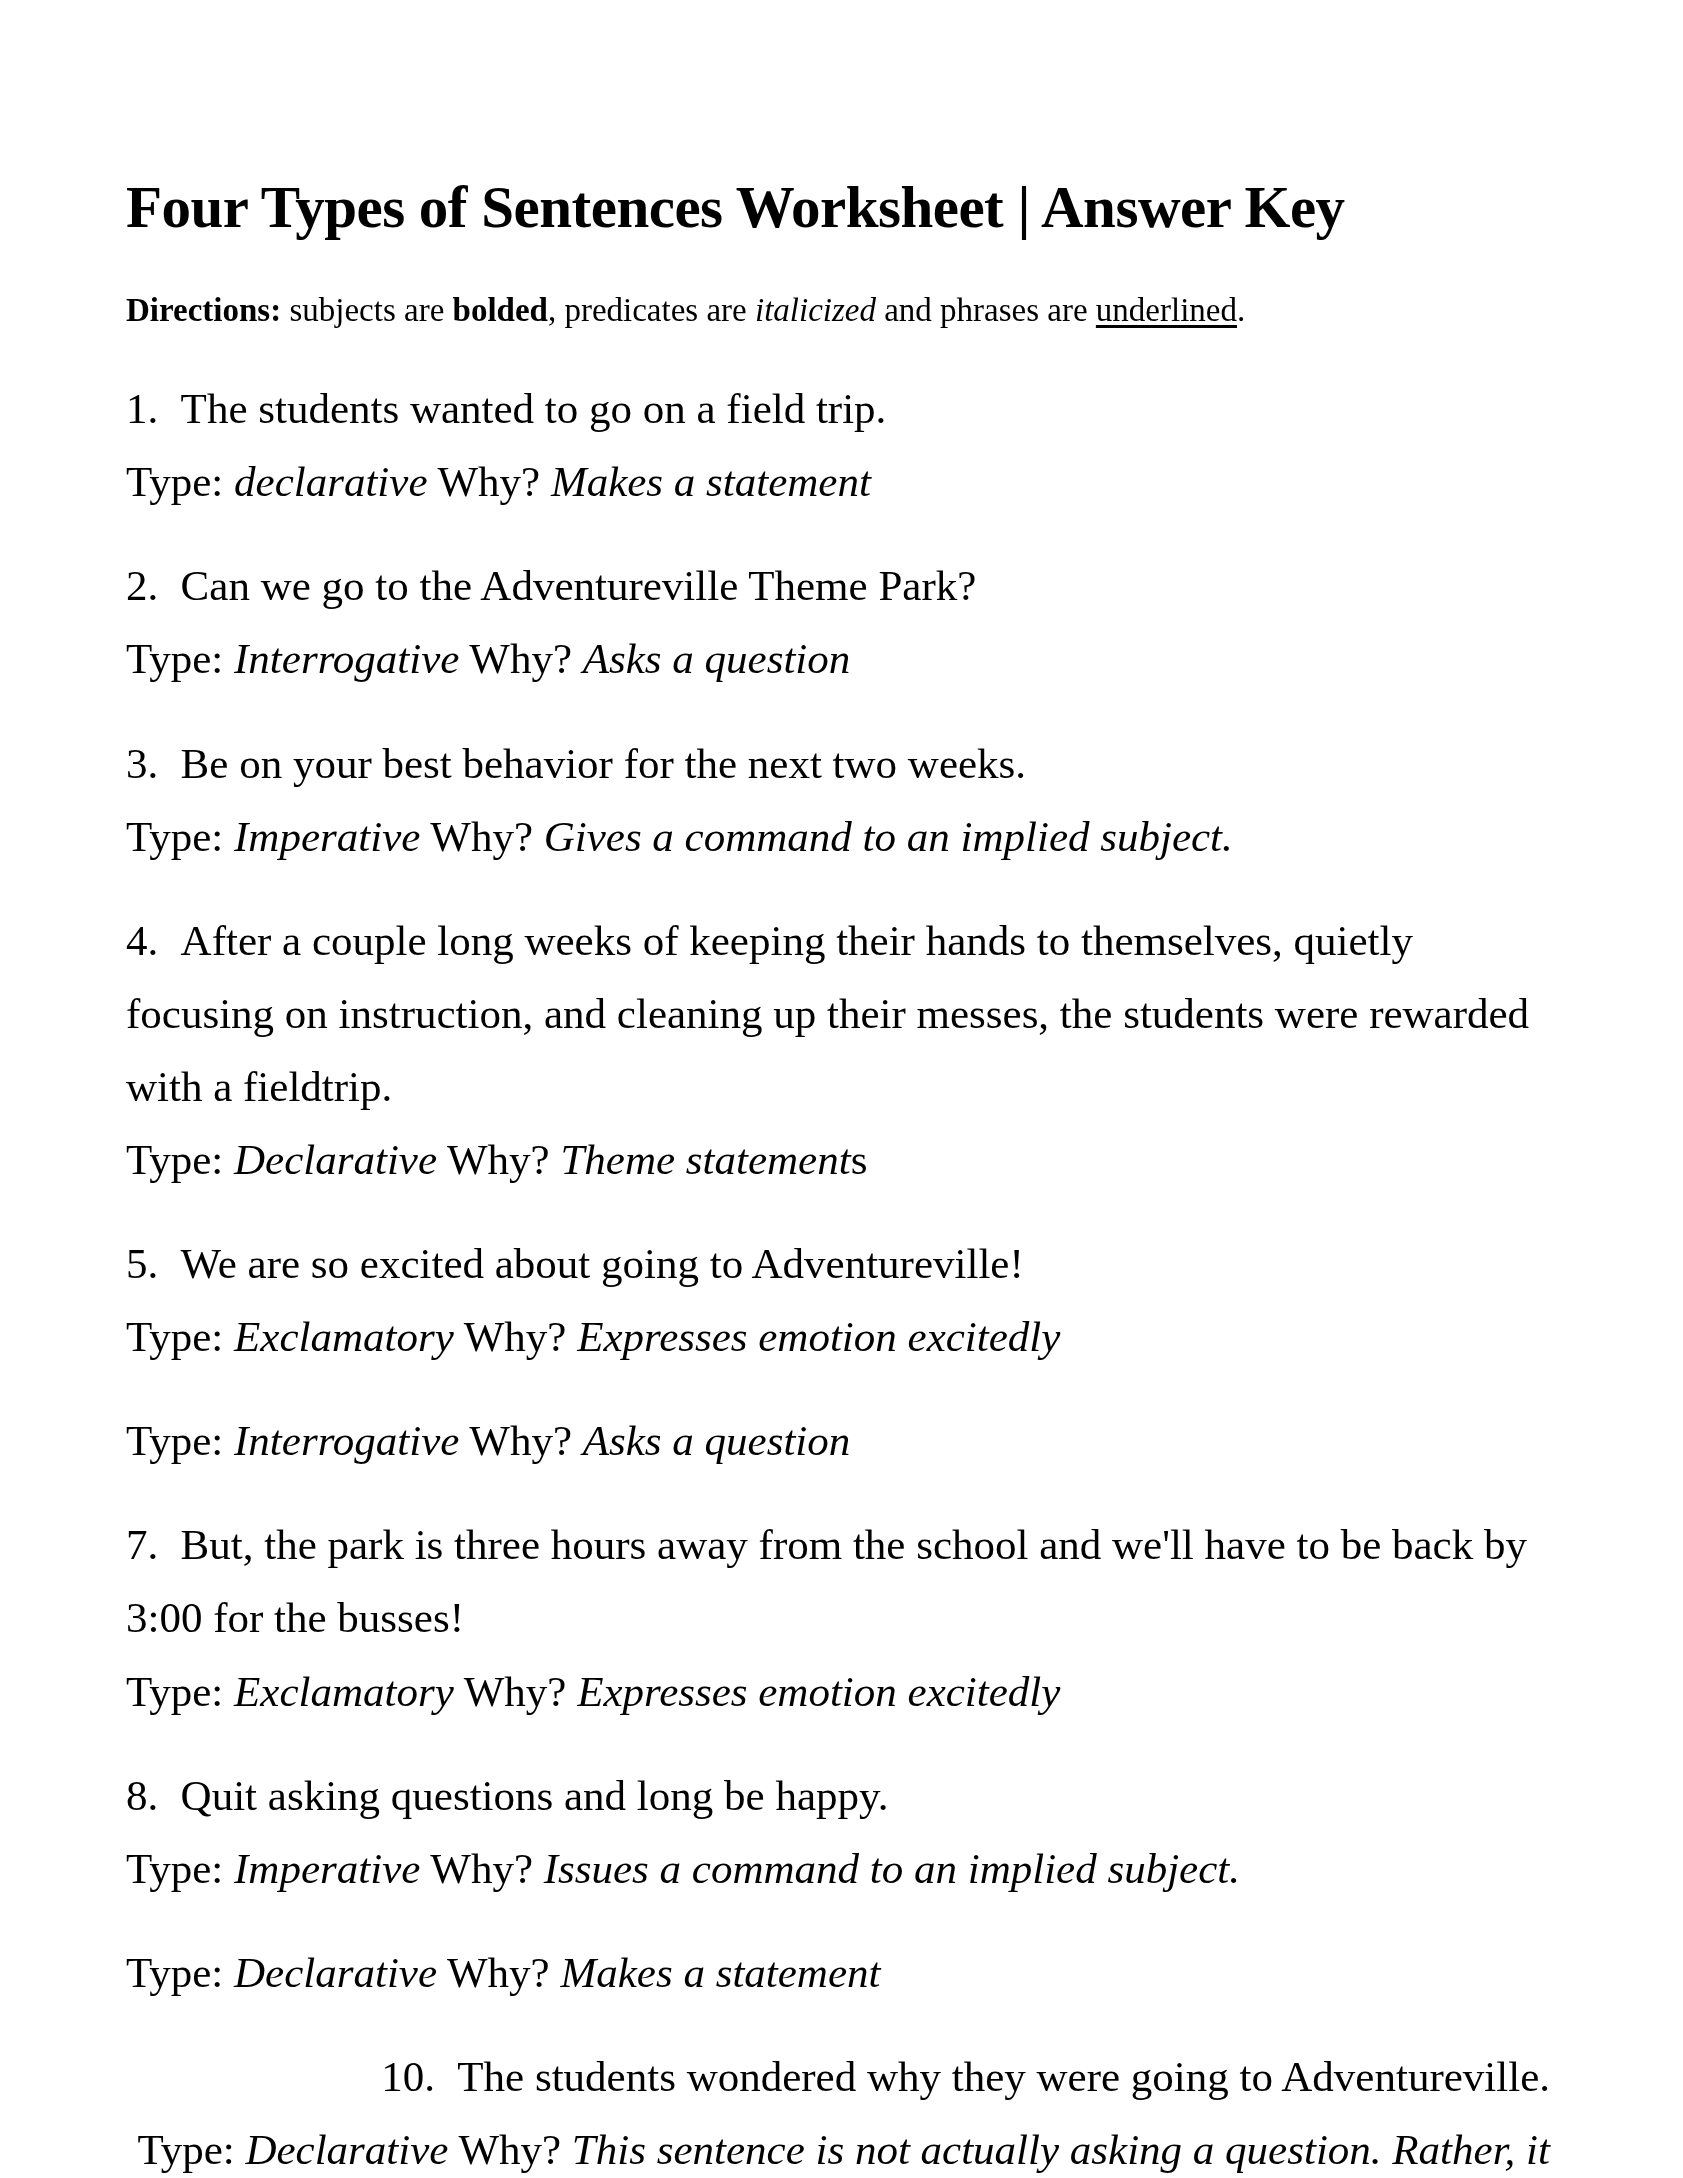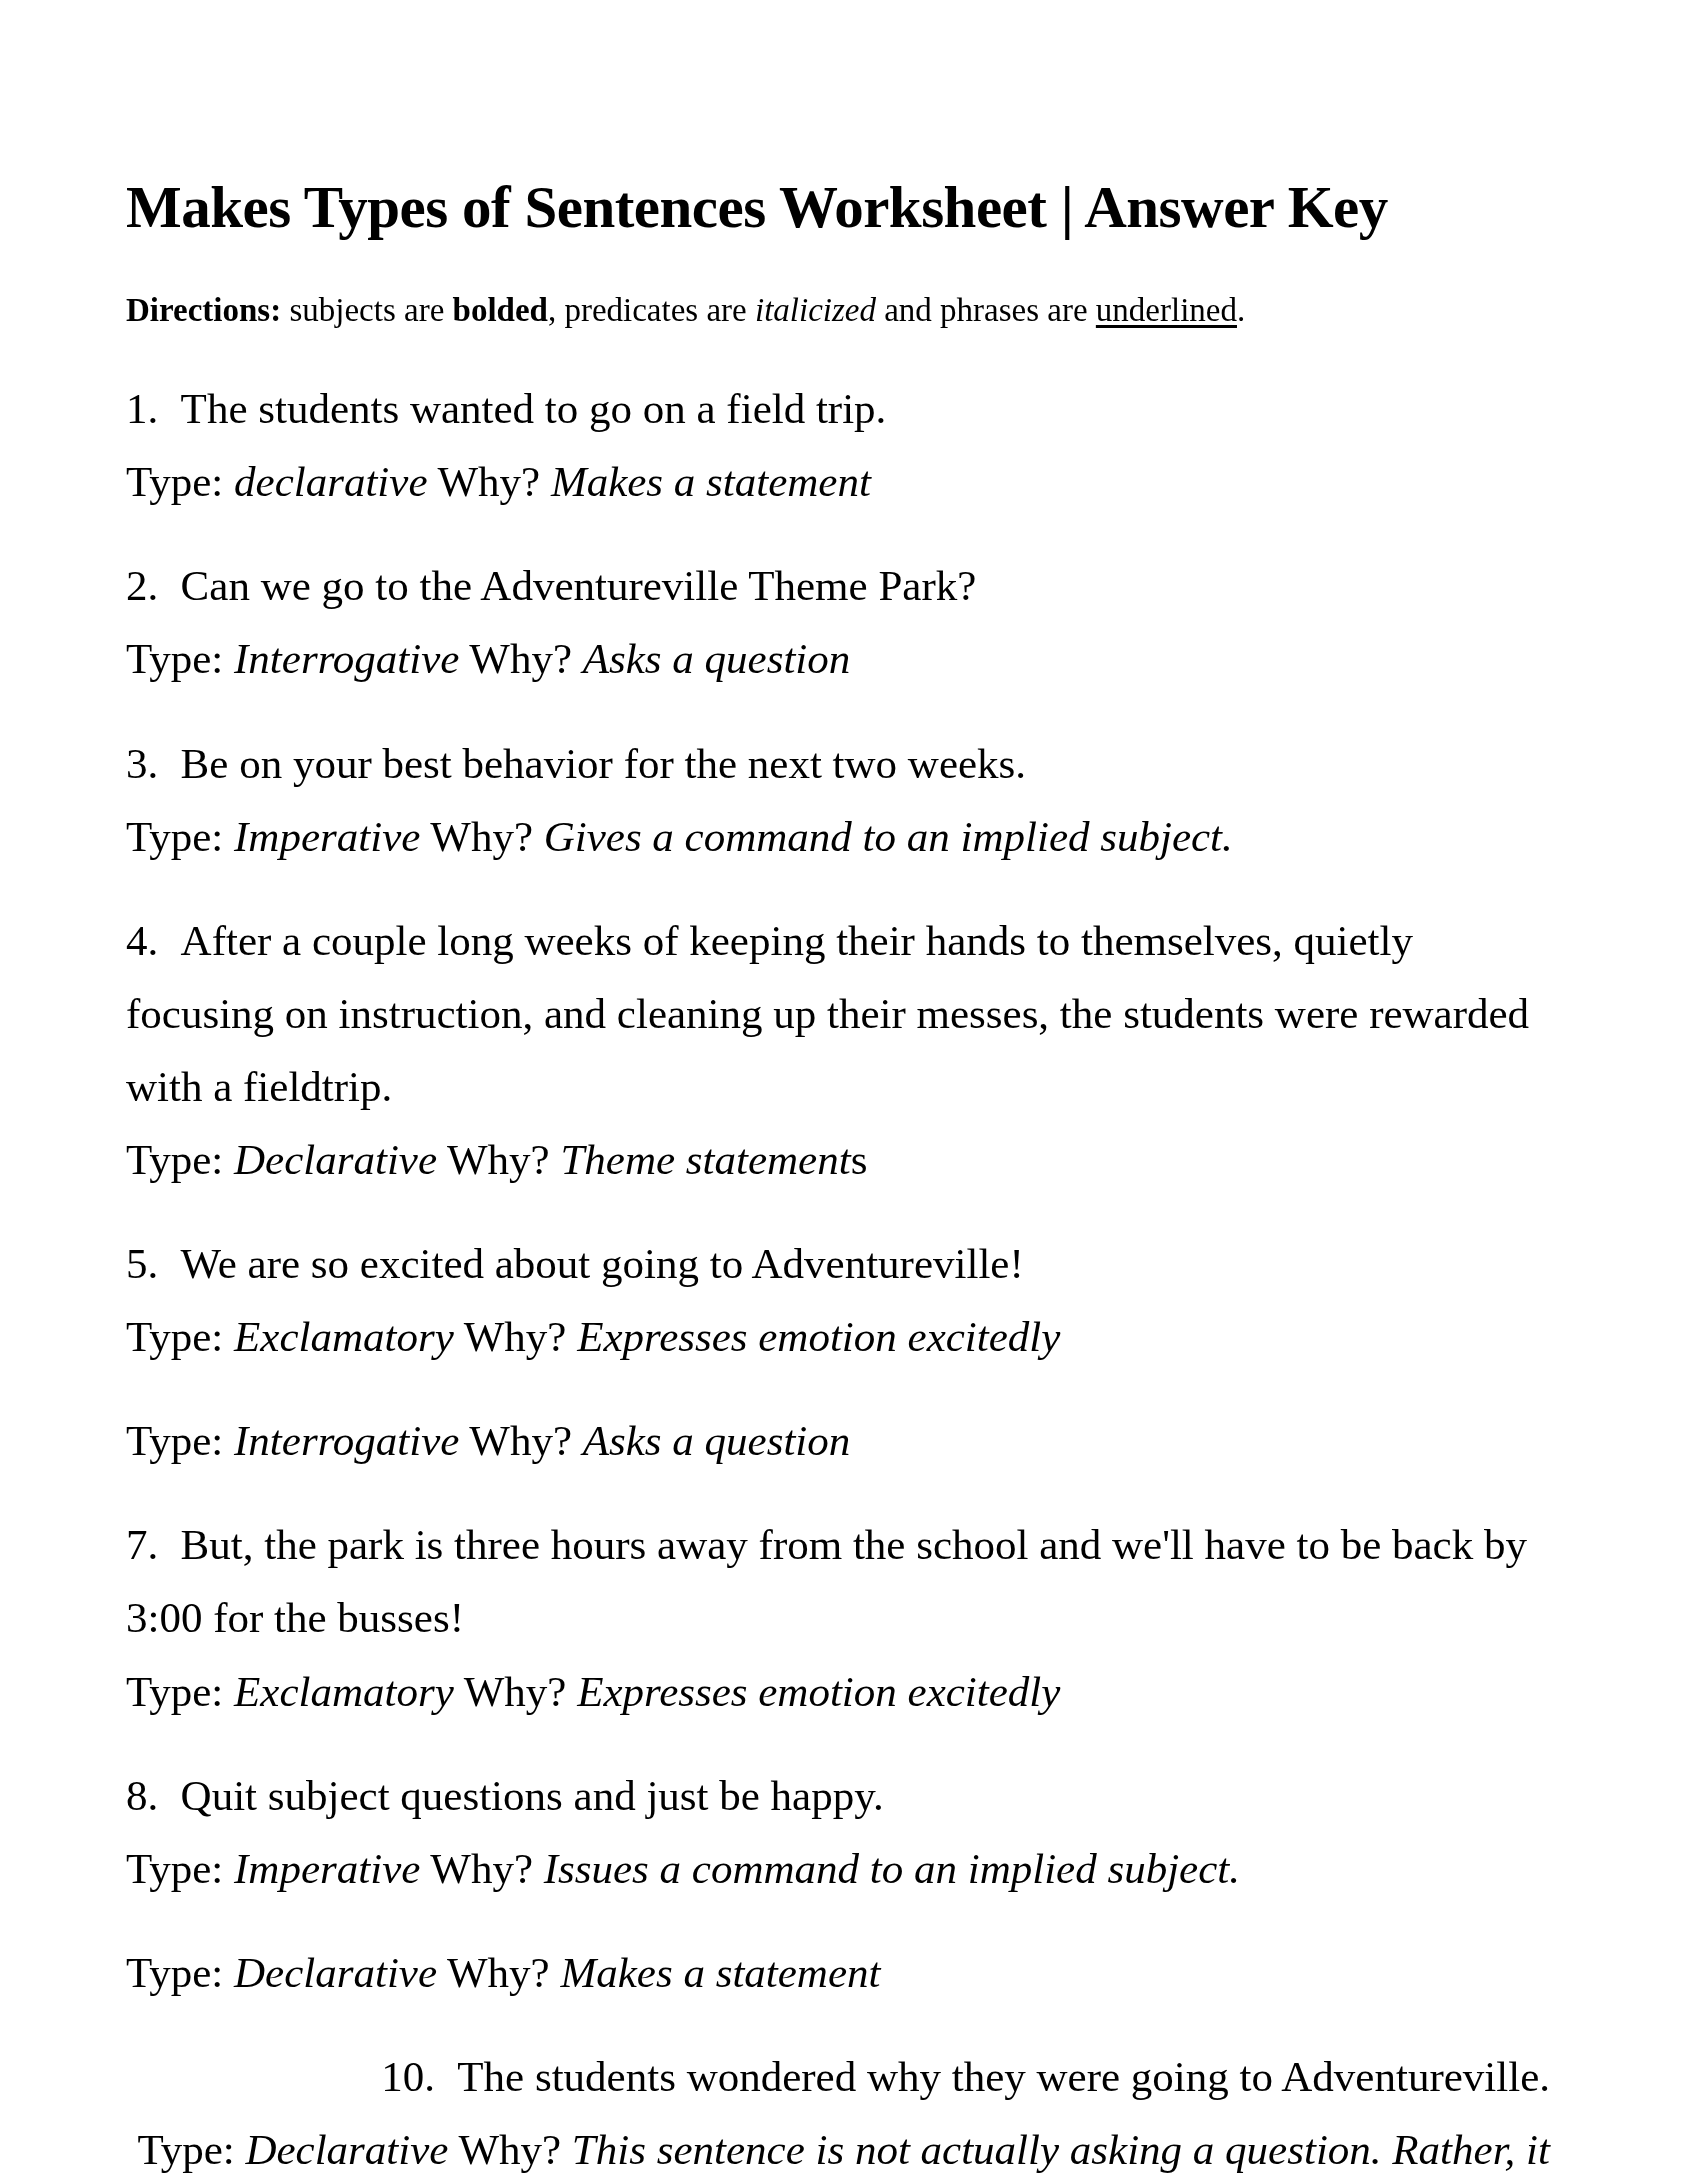--- a/index.html
+++ b/index.html
@@ -45,21 +45,21 @@
   i { font-style: italic; }
   b { font-weight: bold; }
   u { text-decoration: underline; text-underline-offset: 4px; }
 </style>
 </head>
 <body>
 
 <div class="page">
   <div class="content">
 
-    <h1 class="doc-title">Makes Types of Sentences Worksheet | Answer Key</h1>
+    <h1 class="doc-title">Four Types of Sentences Worksheet | Answer Key</h1>
 
     <p class="directions"><b>Directions:</b>
       <span>subjects are</span>
       <b>bolded</b><span>, predicates are</span>
       <i>italicized</i>
       <span>and phrases are</span>
       <u>underlined</u><span>.</span></p>
 
     <div class="item">
       <div class="sentence-line"><span class="num">1.</span><span>The students wanted to go on a field trip.</span></div>
@@ -110,21 +110,21 @@
 
     <div class="item">
       <div class="sentence-line"><span class="num">7.</span><span>But, the park is three hours away from the school and we'll have to be back by 3:00 for the busses!</span></div>
       <div class="type-line"><span>Type:</span>
         <i>Exclamatory</i>
         <span>Why?</span>
         <i>Expresses emotion excitedly</i><span></span></div>
     </div>
 
     <div class="item">
-      <div class="sentence-line"><span class="num">8.</span><span>Quit subject questions and just be happy.</span></div>
+      <div class="sentence-line"><span class="num">8.</span><span>Quit asking questions and long be happy.</span></div>
       <div class="type-line"><span>Type:</span>
         <i>Imperative</i>
         <span>Why?</span>
         <i>Issues a command to an implied subject.</i><span></span></div>
     </div>
 
     <div class="item">
       <div class="type-line"><span>Type:</span>
         <i>Declarative</i>
         <span>Why?</span>

